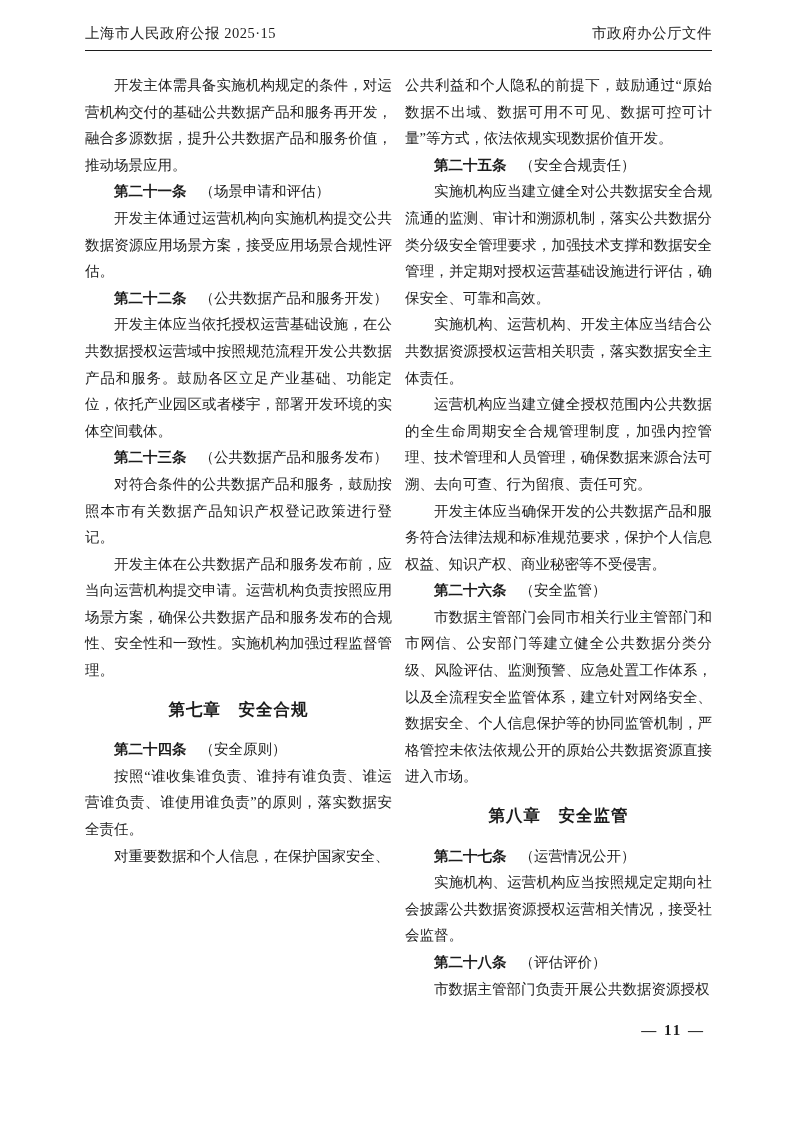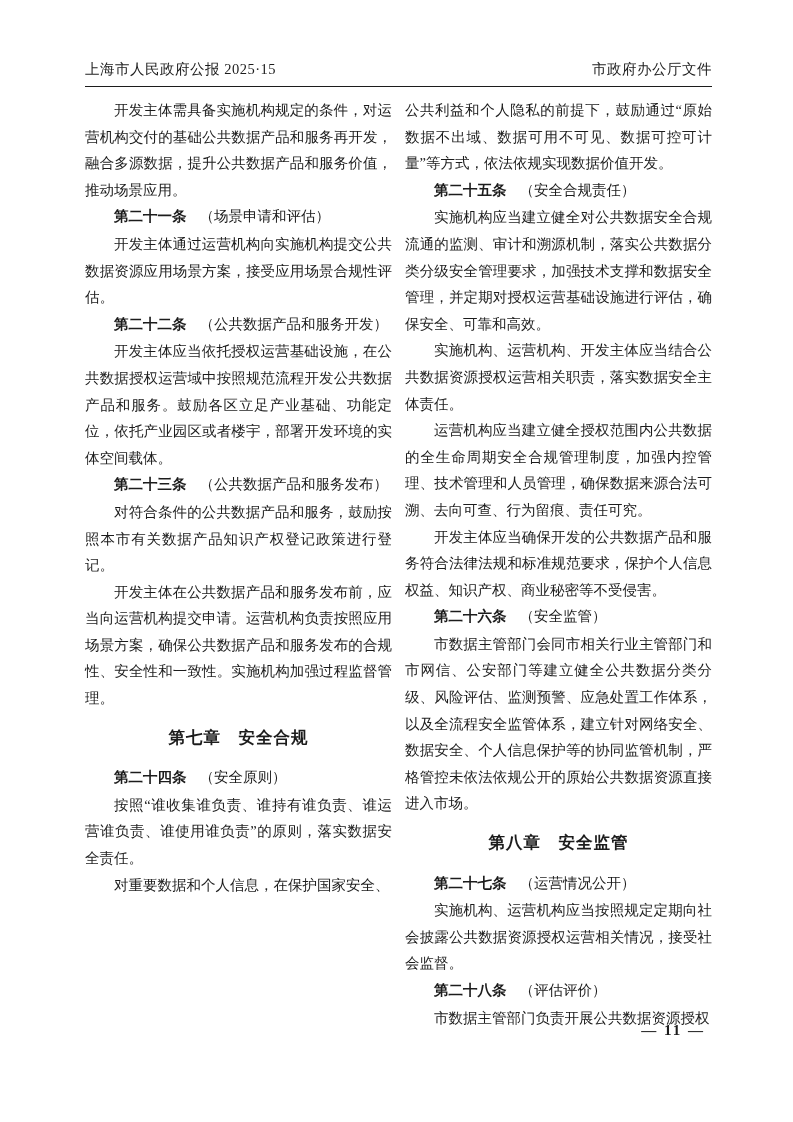--- a/index.html
+++ b/index.html
@@ -7,43 +7,43 @@
     width: 793px; height: 1122px;
     background: #ffffff;
     font-family: "Liberation Serif", "DejaVu Serif", serif;
     color: #1c1c1c;
     position: relative;
     overflow: hidden;
   }
   .page {
     position: absolute; top: 0; left: 0;
     width: 793px; height: 1122px;
-    padding: 60px 81px 0 85px;
+    padding: 24px 81px 0 85px;
     box-sizing: border-box;
   }
   .page-header {
     display: flex; justify-content: space-between; align-items: flex-end;
     font-size: 14.5px; letter-spacing: 0.5px;
   }
   .header-rule {
     border: none; border-top: 1.6px solid #1c1c1c;
     margin: 7px 0 0 0;
   }
-  .columns { display: flex; gap: 13px; margin-top: 10px; }
+  .columns { display: flex; gap: 13px; margin-top: 21px; }
   .column {
     width: 307px;
     font-size: 14.5px; line-height: 26.6px;
     text-align: justify;
   }
   .column p { margin: 0; }
   p.para { text-indent: 2em; }
   p.cont { text-indent: 0; }
   p.article { text-indent: 2em; }
   .article-num {
-    font-family: Liberation Mono, monospace;
+    font-family: Liberation Serif, serif;
     font-weight: 700;
     margin-right: 0.9em;
   }
   h2.chapter {
     font-size: 16.5px; font-weight: 600;
     text-align: center;
     margin: 13px 0;
     letter-spacing: 1px;
   }
   .page-footer {

